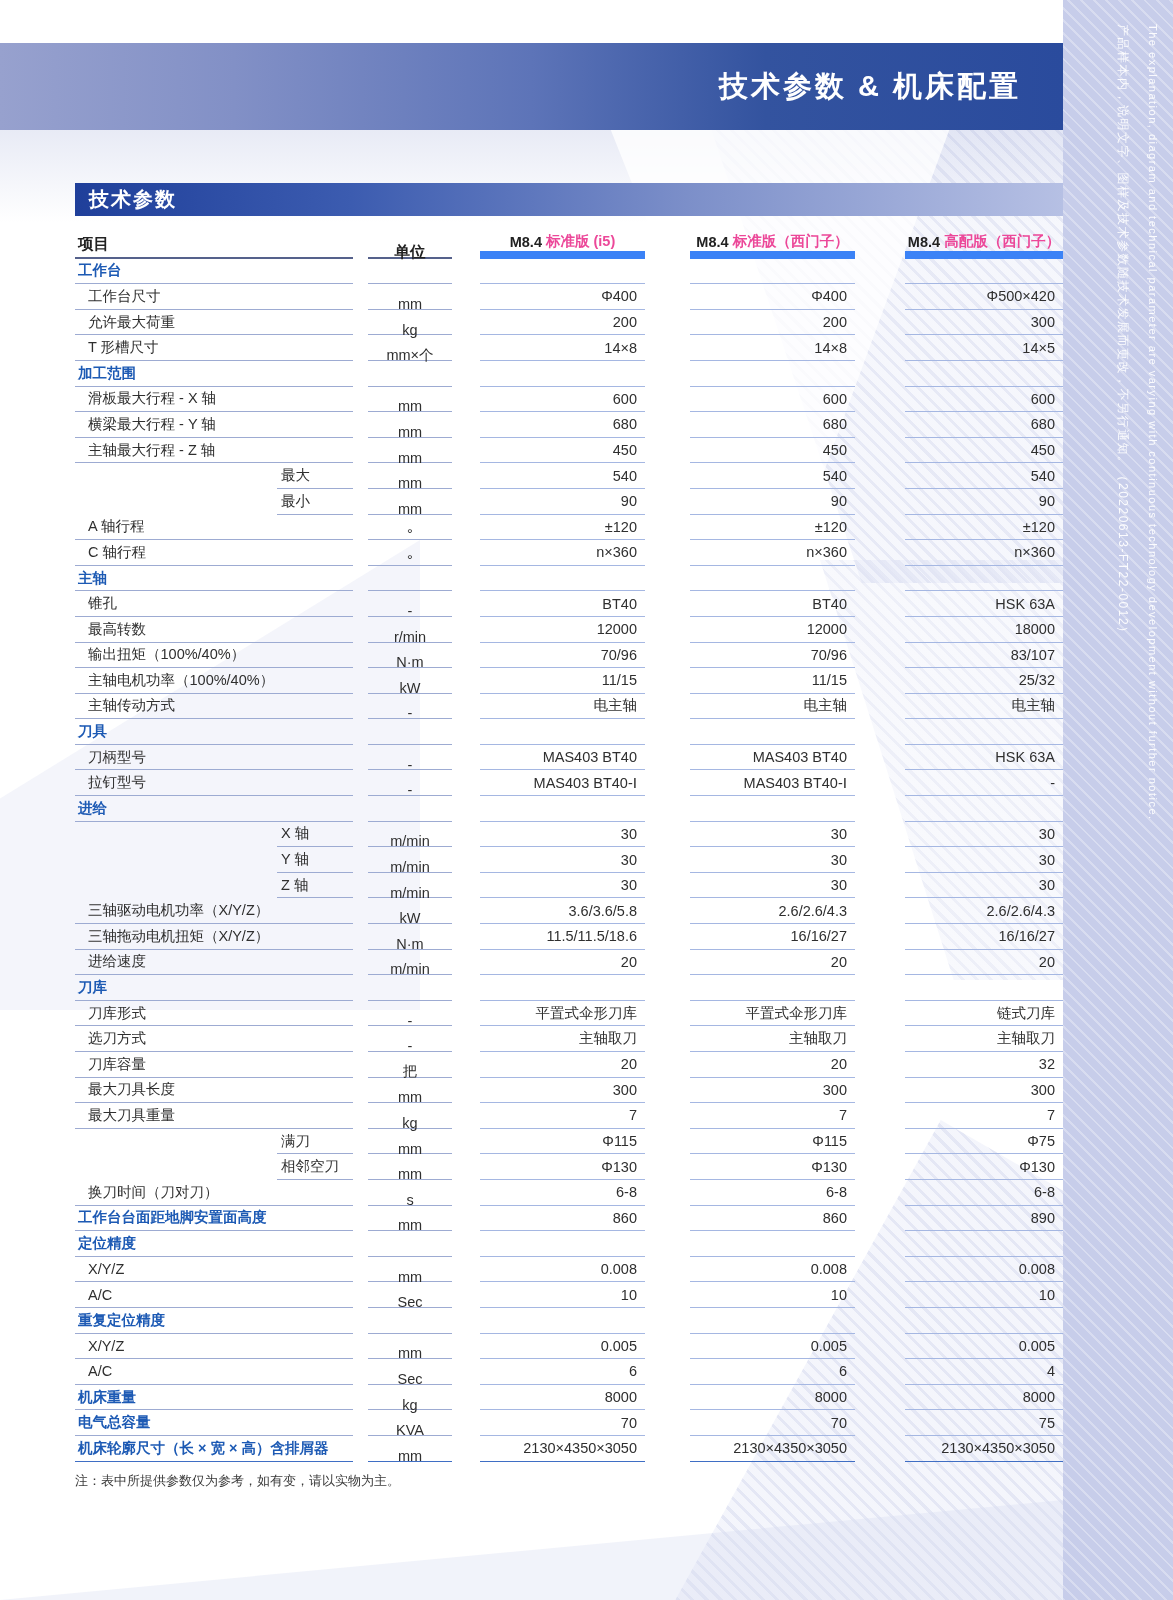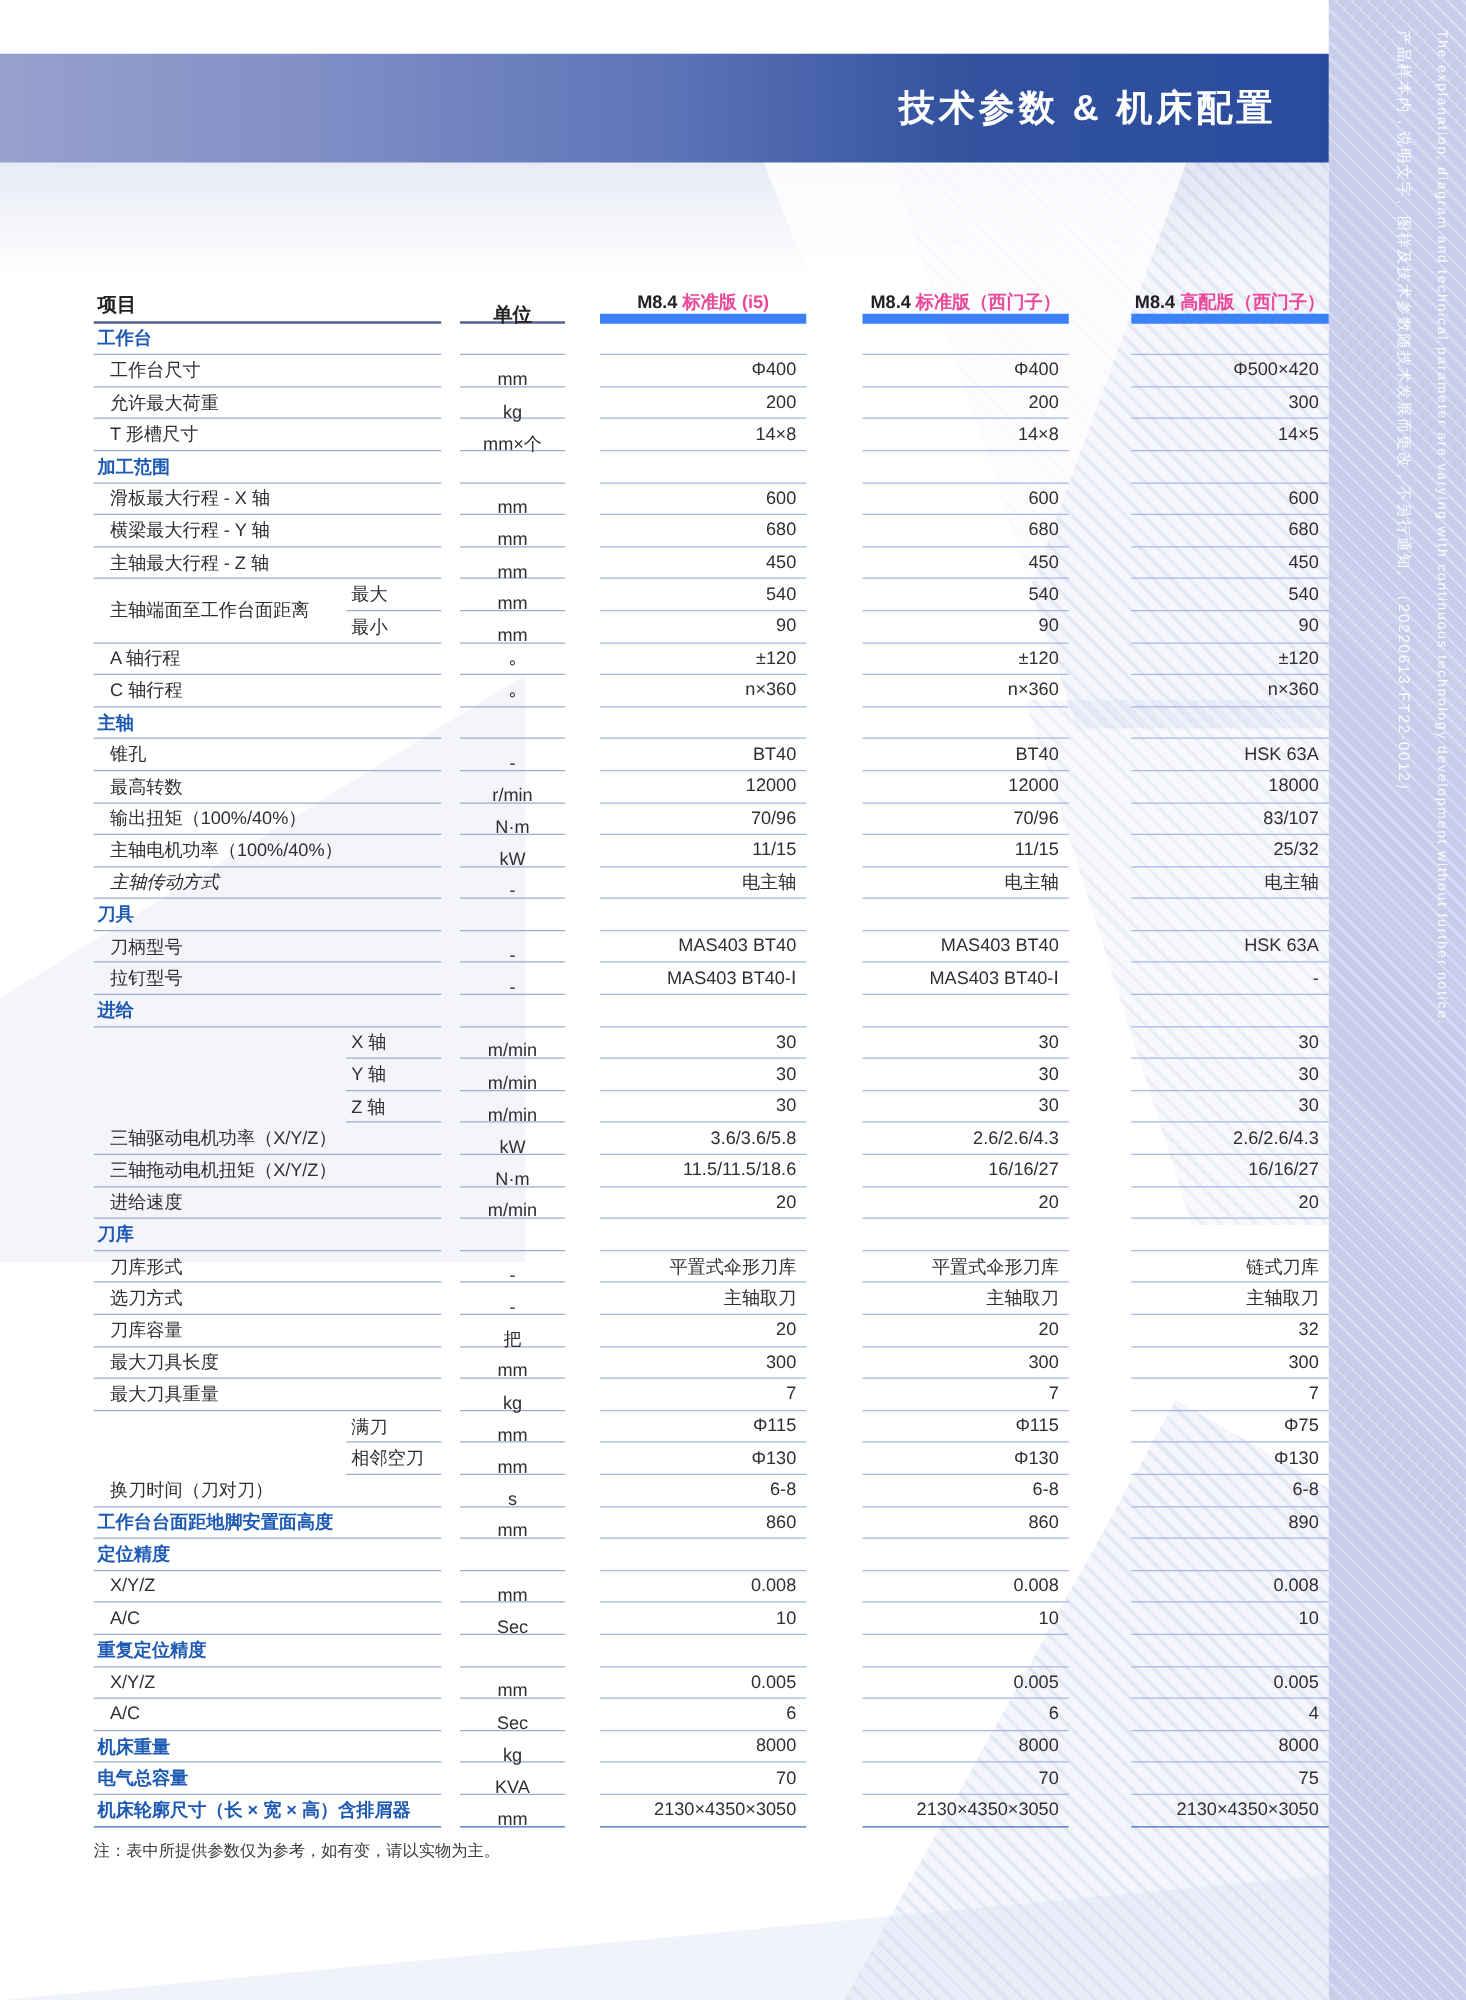--- a/index.html
+++ b/index.html
@@ -89,20 +89,23 @@
 
   <div class="banner">
     <div class="banner-title">技术参数 &amp; 机床配置</div>
   </div>
 
   <div class="side-band">
     <div class="side-text en">The explanation, diagram and technical parameter are varying with continuous technology development without further notice.</div>
     <div class="side-text zh">产品样本内，说明文字、图样及技术参数随技术发展而更改，不另行通知。（20220613-FT22-0012）</div>
   </div>
 
+  <div class="section-bar">
+    <div class="section-bar-title">技术参数</div>
+  </div>
 
   <div class="spec-table" id="spec-table">
       <div class="cell b-lab-h t-hdr t-sec-pad" style="grid-area: 1 / 1 / 2 / 3; padding-left: 3px;">项目</div>
       <div class="cell b-lab-h t-hdr t-unit" style="grid-area: 1 / 4 / 2 / 5;">单位</div>
       <div class="cell b-val-h hdr-center" style="grid-area: 1 / 6 / 2 / 7;">
         <span class="t-model-dark">M8.4&nbsp;</span>
         <span class="t-model-blue">标准版 (i5)</span>
       </div>
       <div class="cell b-val-h hdr-center" style="grid-area: 1 / 8 / 2 / 9;">
         <span class="t-model-dark">M8.4&nbsp;</span>
@@ -145,21 +148,20 @@
       <div class="cell b-lab t-item" style="grid-area: 8 / 1 / 9 / 3;">横梁最大行程 - Y 轴</div>
       <div class="cell b-lab t-unit" style="grid-area: 8 / 4 / 9 / 5;">mm</div>
       <div class="cell b-val t-val" style="grid-area: 8 / 6 / 9 / 7;">680</div>
       <div class="cell b-val t-val" style="grid-area: 8 / 8 / 9 / 9;">680</div>
       <div class="cell b-val t-val" style="grid-area: 8 / 10 / 9 / 11;">680</div>
       <div class="cell b-lab t-item" style="grid-area: 9 / 1 / 10 / 3;">主轴最大行程 - Z 轴</div>
       <div class="cell b-lab t-unit" style="grid-area: 9 / 4 / 10 / 5;">mm</div>
       <div class="cell b-val t-val" style="grid-area: 9 / 6 / 10 / 7;">450</div>
       <div class="cell b-val t-val" style="grid-area: 9 / 8 / 10 / 9;">450</div>
       <div class="cell b-val t-val" style="grid-area: 9 / 10 / 10 / 11;">450</div>
-      <div class="cell b-lab t-grp" style="grid-area: 10 / 1 / 12 / 2;">主轴端面至工作台面距离</div>
       <div class="cell b-lab t-sub" style="grid-area: 10 / 2 / 11 / 3;">最大</div>
       <div class="cell b-lab t-unit" style="grid-area: 10 / 4 / 11 / 5;">mm</div>
       <div class="cell b-val t-val" style="grid-area: 10 / 6 / 11 / 7;">540</div>
       <div class="cell b-val t-val" style="grid-area: 10 / 8 / 11 / 9;">540</div>
       <div class="cell b-val t-val" style="grid-area: 10 / 10 / 11 / 11;">540</div>
       <div class="cell b-lab t-sub" style="grid-area: 11 / 2 / 12 / 3;">最小</div>
       <div class="cell b-lab t-unit" style="grid-area: 11 / 4 / 12 / 5;">mm</div>
       <div class="cell b-val t-val" style="grid-area: 11 / 6 / 12 / 7;">90</div>
       <div class="cell b-val t-val" style="grid-area: 11 / 8 / 12 / 9;">90</div>
       <div class="cell b-val t-val" style="grid-area: 11 / 10 / 12 / 11;">90</div>
@@ -191,21 +193,21 @@
       <div class="cell b-lab t-item" style="grid-area: 17 / 1 / 18 / 3;">输出扭矩（100%/40%）</div>
       <div class="cell b-lab t-unit" style="grid-area: 17 / 4 / 18 / 5;">N·m</div>
       <div class="cell b-val t-val" style="grid-area: 17 / 6 / 18 / 7;">70/96</div>
       <div class="cell b-val t-val" style="grid-area: 17 / 8 / 18 / 9;">70/96</div>
       <div class="cell b-val t-val" style="grid-area: 17 / 10 / 18 / 11;">83/107</div>
       <div class="cell b-lab t-item" style="grid-area: 18 / 1 / 19 / 3;">主轴电机功率（100%/40%）</div>
       <div class="cell b-lab t-unit" style="grid-area: 18 / 4 / 19 / 5;">kW</div>
       <div class="cell b-val t-val" style="grid-area: 18 / 6 / 19 / 7;">11/15</div>
       <div class="cell b-val t-val" style="grid-area: 18 / 8 / 19 / 9;">11/15</div>
       <div class="cell b-val t-val" style="grid-area: 18 / 10 / 19 / 11;">25/32</div>
-      <div class="cell b-lab t-item" style="grid-area: 19 / 1 / 20 / 3; font-style: italic;">主轴传动方式</div>
+      <div class="cell b-lab t-item" style="grid-area: 19 / 1 / 20 / 3;">主轴传动方式</div>
       <div class="cell b-lab t-unit" style="grid-area: 19 / 4 / 20 / 5;">-</div>
       <div class="cell b-val t-val" style="grid-area: 19 / 6 / 20 / 7;">电主轴</div>
       <div class="cell b-val t-val" style="grid-area: 19 / 8 / 20 / 9;">电主轴</div>
       <div class="cell b-val t-val" style="grid-area: 19 / 10 / 20 / 11;">电主轴</div>
       <div class="cell b-lab t-sec" style="grid-area: 20 / 1 / 21 / 3;">刀具</div>
       <div class="cell b-lab" style="grid-area: 20 / 4 / 21 / 5;"></div>
       <div class="cell b-val" style="grid-area: 20 / 6 / 21 / 7;"></div>
       <div class="cell b-val" style="grid-area: 20 / 8 / 21 / 9;"></div>
       <div class="cell b-val" style="grid-area: 20 / 10 / 21 / 11;"></div>
       <div class="cell b-lab t-item" style="grid-area: 21 / 1 / 22 / 3;">刀柄型号</div>

